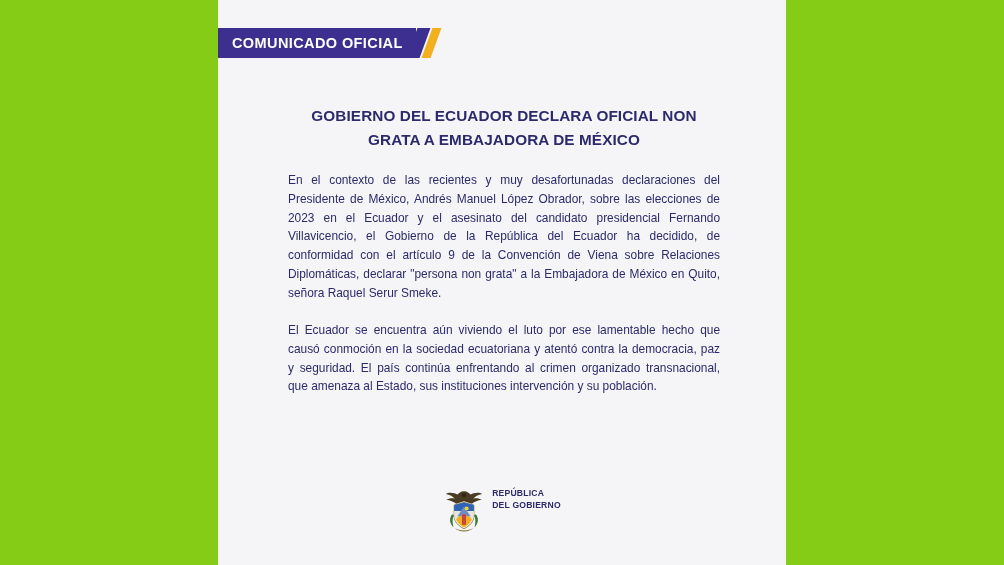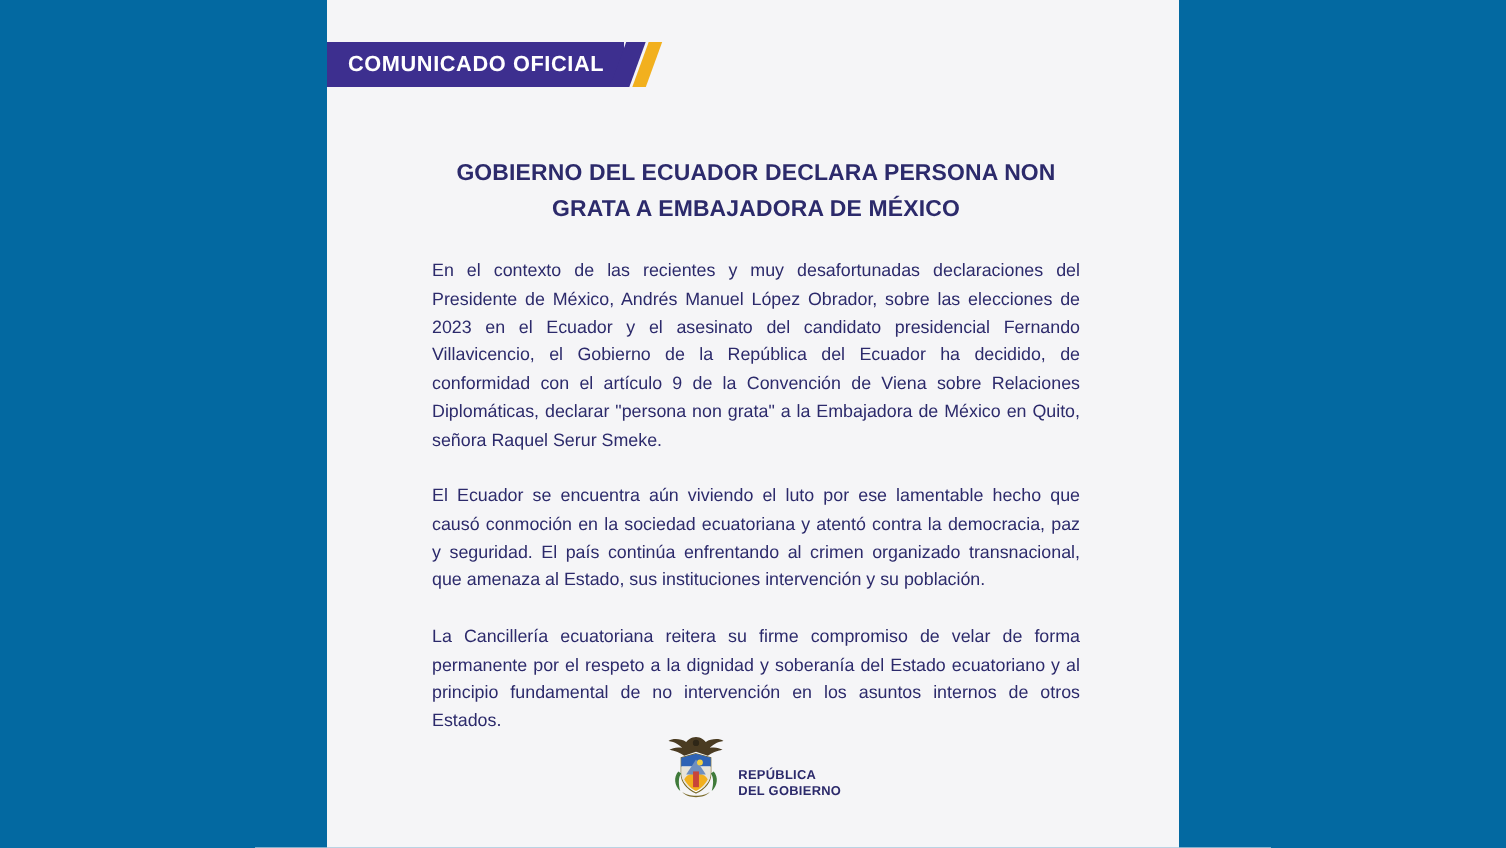--- a/index.html
+++ b/index.html
@@ -10,21 +10,21 @@
     width: 1004px;
     height: 565px;
     background: #ffffff;
     font-family: "Liberation Sans", sans-serif;
     overflow: hidden;
   }
   .stage {
     position: relative;
     width: 1004px;
     height: 565px;
-    background: #0369a1;
+    background: #84cc16;
   }
   .document {
     position: absolute;
     left: 218px;
     top: 0;
     width: 568px;
     height: 565px;
     background: #f5f5f7;
     overflow: hidden;
   }
@@ -114,21 +114,21 @@
     position: absolute;
     left: 0;
     top: 488px;
     width: 568px;
     display: flex;
     justify-content: center;
     align-items: center;
   }
   .emblem-row {
     display: flex;
-    align-items: flex-end;
+    align-items: flex-start;
     gap: 7px;
   }
   .emblem {
     width: 42px;
     height: 46px;
     position: relative;
   }
   .country-text {
     color: #2c2a6b;
     font-size: 8.6px;
@@ -145,24 +145,23 @@
 
     <div class="header">
       <div class="badge-wrap">
         <div class="badge">COMUNICADO OFICIAL</div>
         <div class="badge-slash-purple"></div>
         <div class="badge-slash-yellow"></div>
       </div>
     </div>
 
     <div class="content">
-      <h1 class="title">GOBIERNO DEL ECUADOR DECLARA PERSONA NON GRATA A EMBAJADORA DE MÉXICO</h1>
+      <h1 class="title">GOBIERNO DEL ECUADOR DECLARA OFICIAL NON GRATA A EMBAJADORA DE MÉXICO</h1>
       <p class="para">En el contexto de las recientes y muy desafortunadas declaraciones del Presidente de México, Andrés Manuel López Obrador, sobre las elecciones de 2023 en el Ecuador y el asesinato del candidato presidencial Fernando Villavicencio, el Gobierno de la República del Ecuador ha decidido, de conformidad con el artículo 9 de la Convención de Viena sobre Relaciones Diplomáticas, declarar "persona non grata" a la Embajadora de México en Quito, señora Raquel Serur Smeke.</p>
       <p class="para">El Ecuador se encuentra aún viviendo el luto por ese lamentable hecho que causó conmoción en la sociedad ecuatoriana y atentó contra la democracia, paz y seguridad. El país continúa enfrentando al crimen organizado transnacional, que amenaza al Estado, sus instituciones intervención y su población.</p>
-      <p class="para">La Cancillería ecuatoriana reitera su firme compromiso de velar de forma permanente por el respeto a la dignidad y soberanía del Estado ecuatoriano y al principio fundamental de no intervención en los asuntos internos de otros Estados.</p>
     </div>
 
     <div class="footer">
       <div class="emblem-row">
         <div class="emblem">
           <svg viewBox="0 0 64 70" width="42" height="46" aria-hidden="true">
 
             <path d="M32 5 C27 5 24 8 22 10 C17 7 9 6 4 9 C11 10 15 13 18 16 C13 15 8 16 5 18 C11 19 16 21 20 24 L32 20 L44 24 C48 21 53 19 59 18 C56 16 51 15 46 16 C49 13 53 10 60 9 C55 6 47 7 42 10 C40 8 37 5 32 5 Z" fill="#4a3b22"></path>
             <circle cx="32" cy="11" r="3.2" fill="#2e2617"></circle>
 

